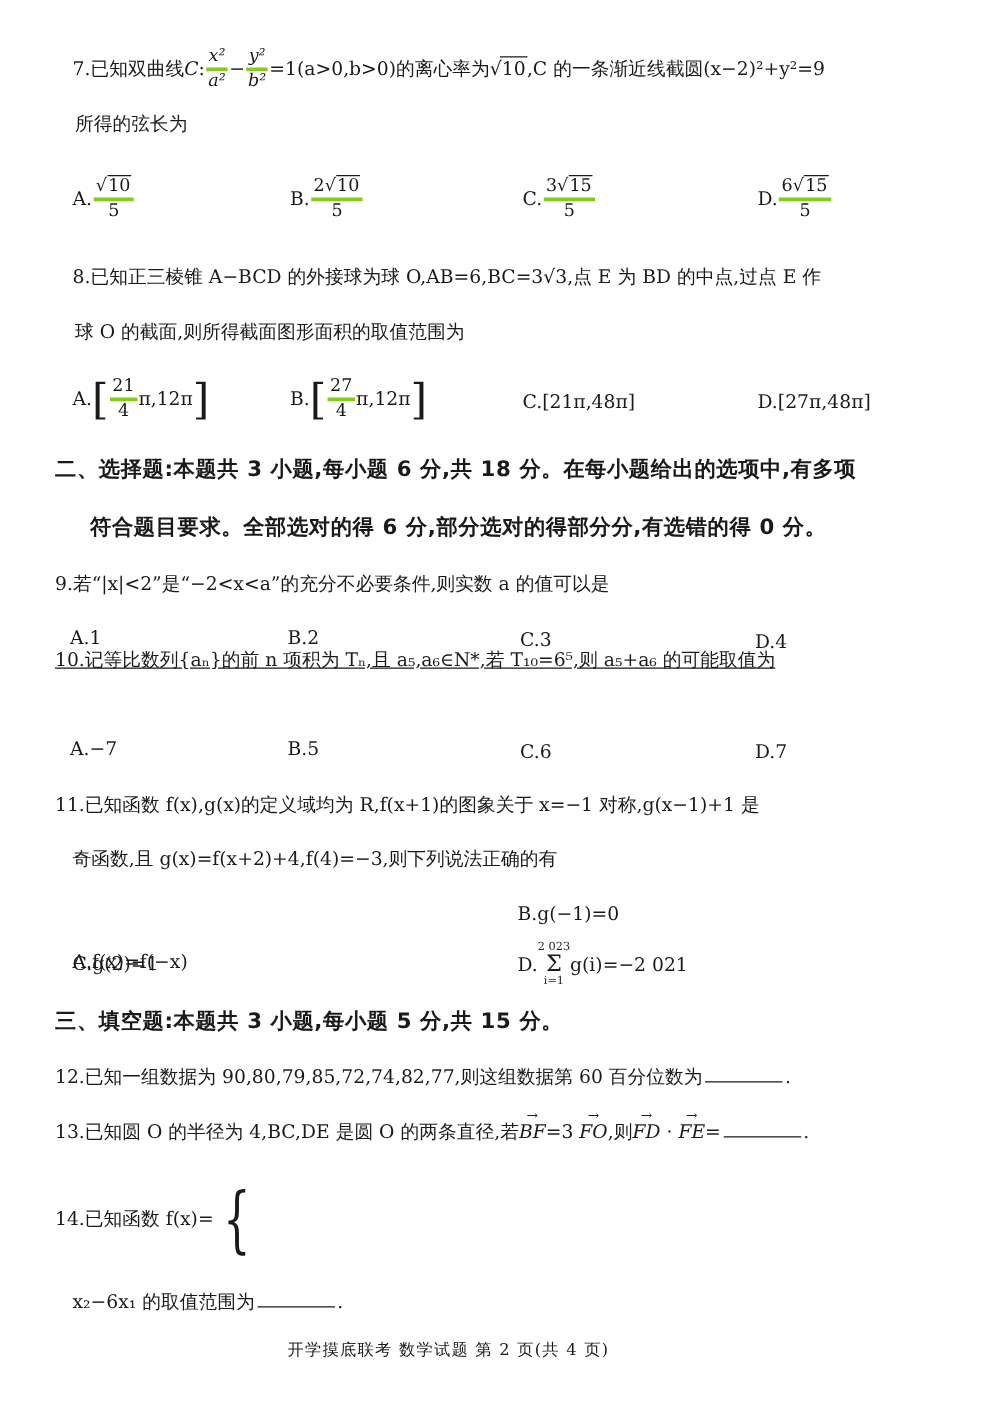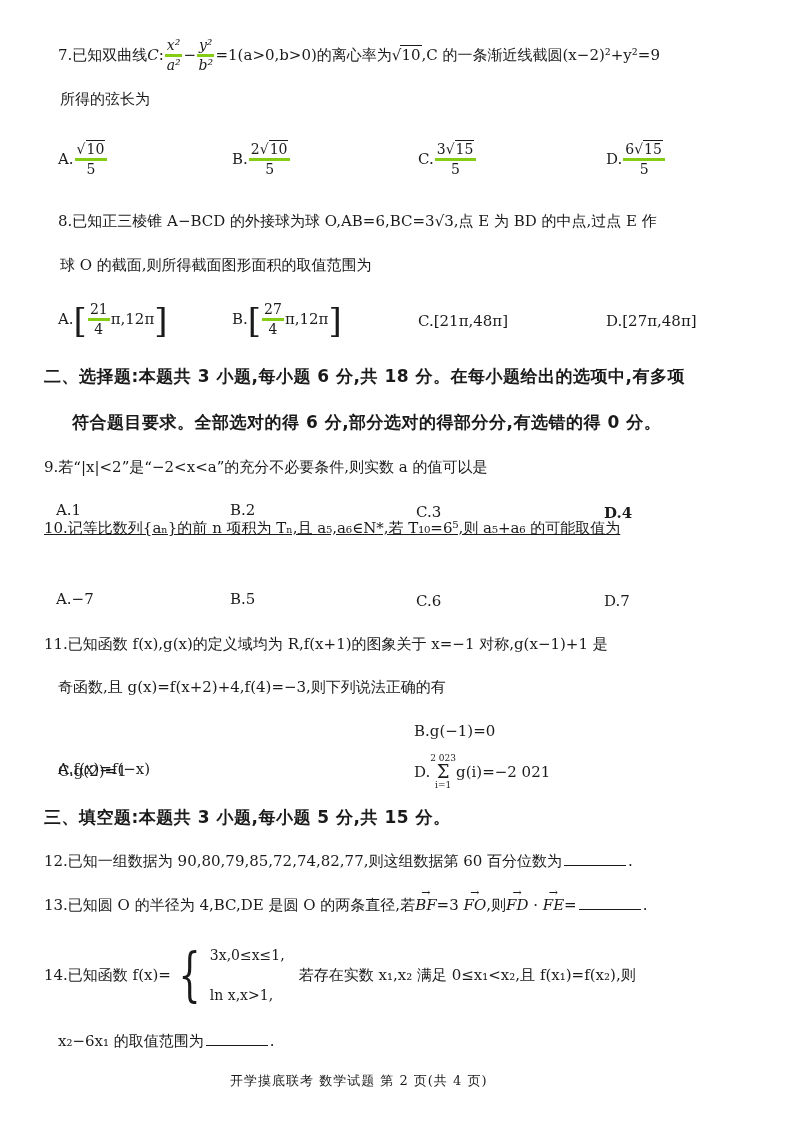--- a/index.html
+++ b/index.html
@@ -89,21 +89,21 @@
   <span>D.</span><span>[27π,48π]</span>
 </div>
 
 <div class="line section" style="left:44px; top:368px;">二、选择题:本题共 3 小题,每小题 6 分,共 18 分。在每小题给出的选项中,有多项</div>
 <div class="line section" style="left:72px; top:414px;">符合题目要求。全部选对的得 6 分,部分选对的得部分分,有选错的得 0 分。</div>
 
 <div class="line" style="left:44px; top:460px;">9.若“|x|&lt;2”是“−2&lt;x&lt;a”的充分不必要条件,则实数 a 的值可以是</div>
 <div class="opt" style="left:56px; top:503px;">A.1</div>
 <div class="opt" style="left:230px; top:503px;">B.2</div>
 <div class="opt" style="left:416px; top:505px;">C.3</div>
-<div class="opt" style="left:604px; top:506px;font-weight:bold;">D.4</div>
+<div class="opt" style="left:604px; top:506px;">D.4</div>
 
 <div class="line" style="left:44px; top:521px;text-decoration:underline;">10.记等比数列{aₙ}的前 n 项积为 Tₙ,且 a₅,a₆∈N*,若 T₁₀=6⁵,则 a₅+a₆ 的可能取值为</div>
 <div class="opt" style="left:56px; top:592px;">A.−7</div>
 <div class="opt" style="left:230px; top:592px;">B.5</div>
 <div class="opt" style="left:416px; top:594px;">C.6</div>
 <div class="opt" style="left:604px; top:594px;">D.7</div>
 
 <div class="line" style="left:44px; top:637px;">11.已知函数 f(x),g(x)的定义域均为 R,f(x+1)的图象关于 x=−1 对称,g(x−1)+1 是</div>
 <div class="line" style="left:58px; top:680px;">奇函数,且 g(x)=f(x+2)+4,f(4)=−3,则下列说法正确的有</div>
 <div class="opt" style="left:58px; top:762px;">A.f(x)=f(−x)</div>
@@ -123,23 +123,19 @@
   <span>12.已知一组数据为 90,80,79,85,72,74,82,77,则这组数据第 60 百分位数为</span><span class="blank"></span><span>.</span>
 </div>
 
 <div class="line" style="left:44px; top:897px;">
   <span>13.已知圆 O 的半径为 4,BC,DE 是圆 O 的两条直径,若</span><span class="vec i">BF</span><span>=3 </span><span class="vec i">FO</span><span>,则</span><span class="vec i">FD</span><span> · </span><span class="vec i">FE</span><span>=</span><span class="blank"></span><span>.</span>
 </div>
 
 <div class="line" style="left:44px; top:946px;">
   <span style="vertical-align:middle;margin-top:20px;">14.已知函数 f(x)=</span><span class="piece">
       <span class="brace">{</span>
-      <span class="cases">
-        <span>3x,0≤x≤1,</span>
-        <span>ln x,x&gt;1,</span>
-      </span>
-    </span><span style="display:inline-block;width:14px;"></span><span style="vertical-align:middle;">若存在实数 x₁,x₂ 满足 0≤x₁&lt;x₂,且 f(x₁)=f(x₂),则</span>
+    </span><span style="display:inline-block;width:14px;"></span>
 </div>
 <div class="line" style="left:58px; top:1033px;">
   <span>x₂−6x₁ 的取值范围为</span><span class="blank"></span><span>.</span>
 </div>
 
 <div class="line footer" style="left:230px; top:1074px;">开学摸底联考 数学试题 第 2 页(共 4 页)</div>
 
 </body></html>

